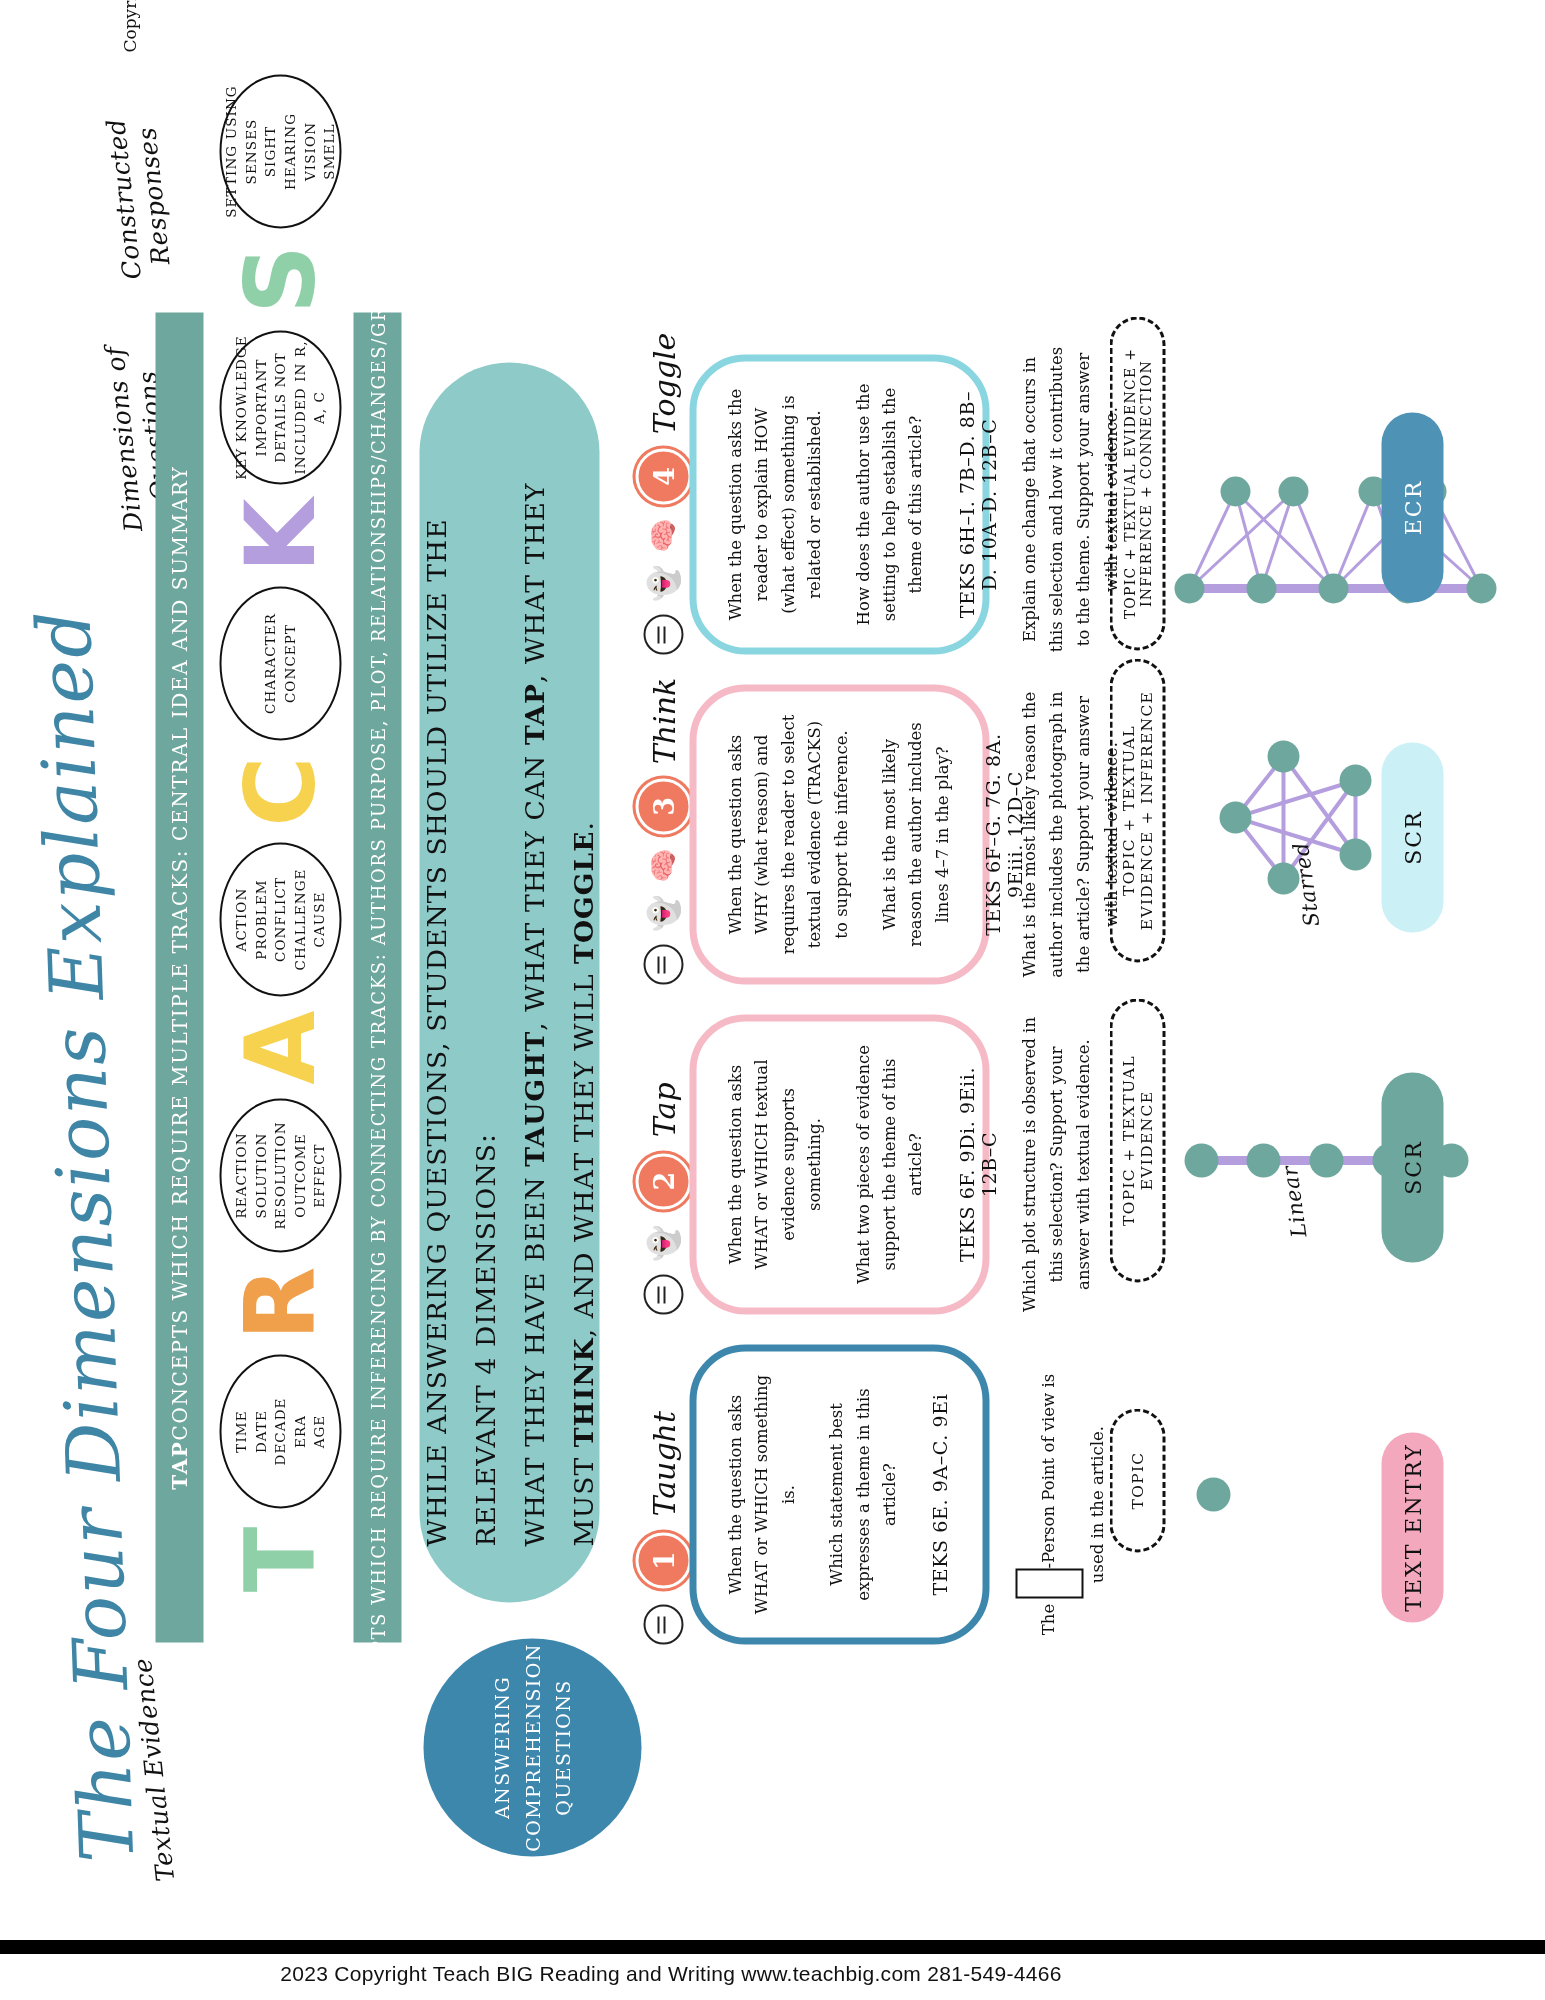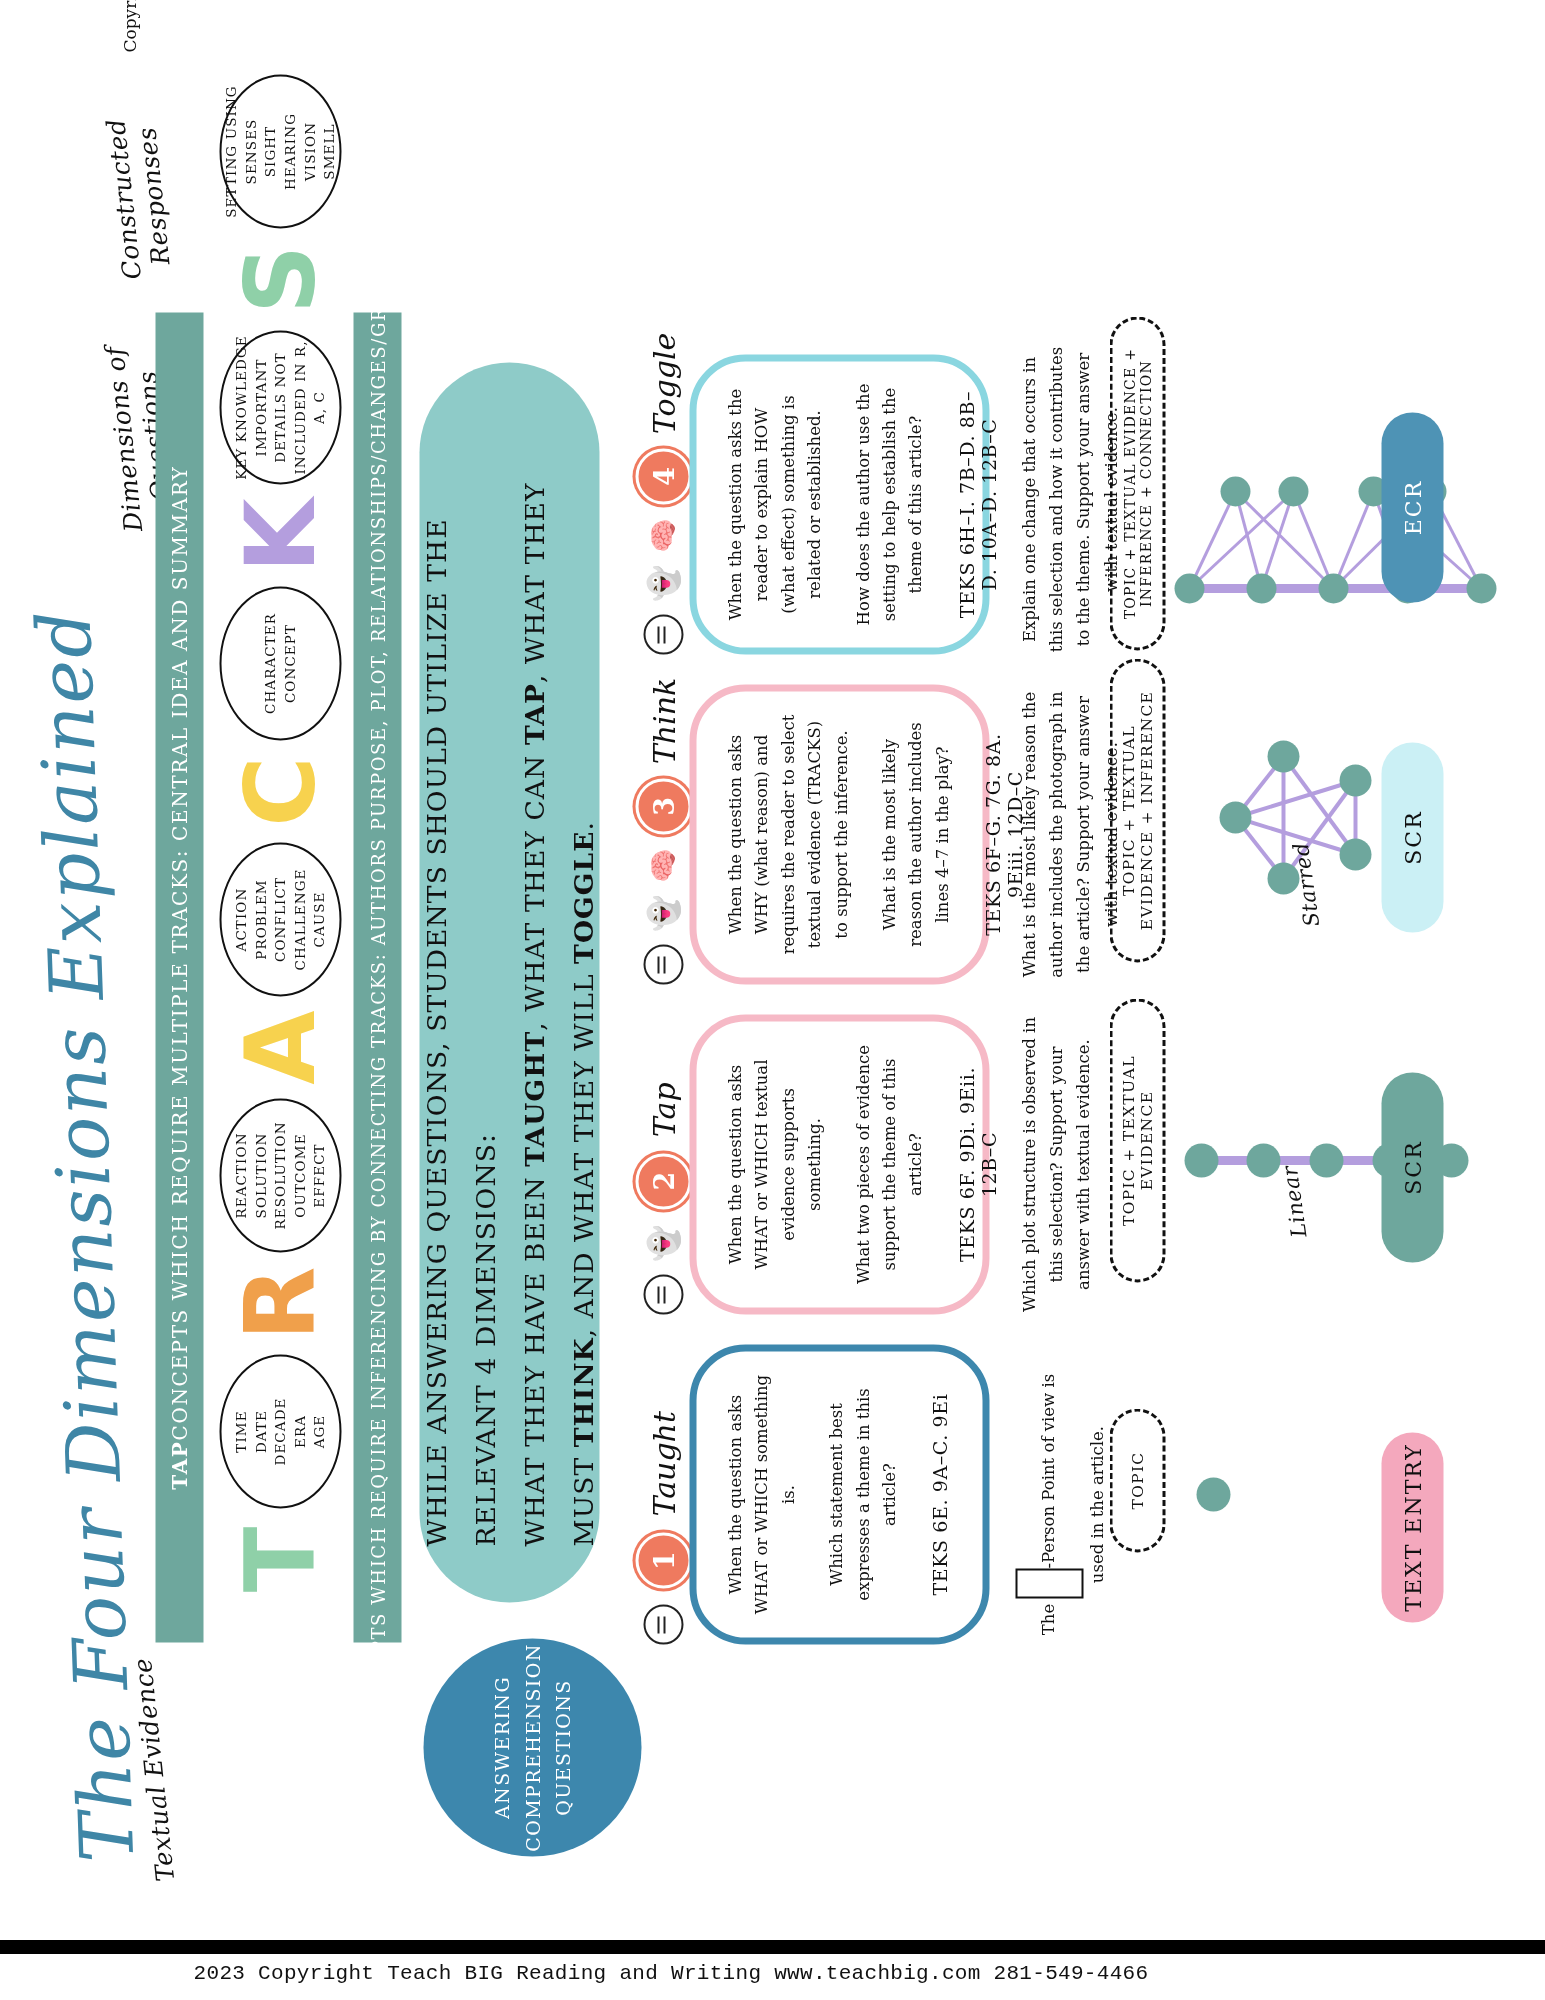--- a/index.html
+++ b/index.html
@@ -123,21 +123,21 @@
     font-family:"DejaVu Serif",serif;font-size:22px;letter-spacing:2px;color:#111;
   }
 
   
   svg{display:block;overflow:visible;}
 
   
   .blackbar{position:absolute;left:0;top:1940px;width:1545px;height:14px;background:#000;}
   .footer{
     position:absolute;left:0;top:1962px;width:1342px;text-align:center;
-    font-family:Liberation Mono, monospace;font-size:21px;color:#111;letter-spacing:.3px;
+    font-family:Liberation Sans, sans-serif;font-size:21px;color:#111;letter-spacing:.3px;
   }
   .copy{
     font-family:"DejaVu Serif",serif;font-size:17px;color:#111;
   }
   .blankbox{width:26px;height:64px;border:2px solid #111;display:inline-block;vertical-align:middle;}
 </style>
 </head>
 <body>
 
 <div id="stage">

